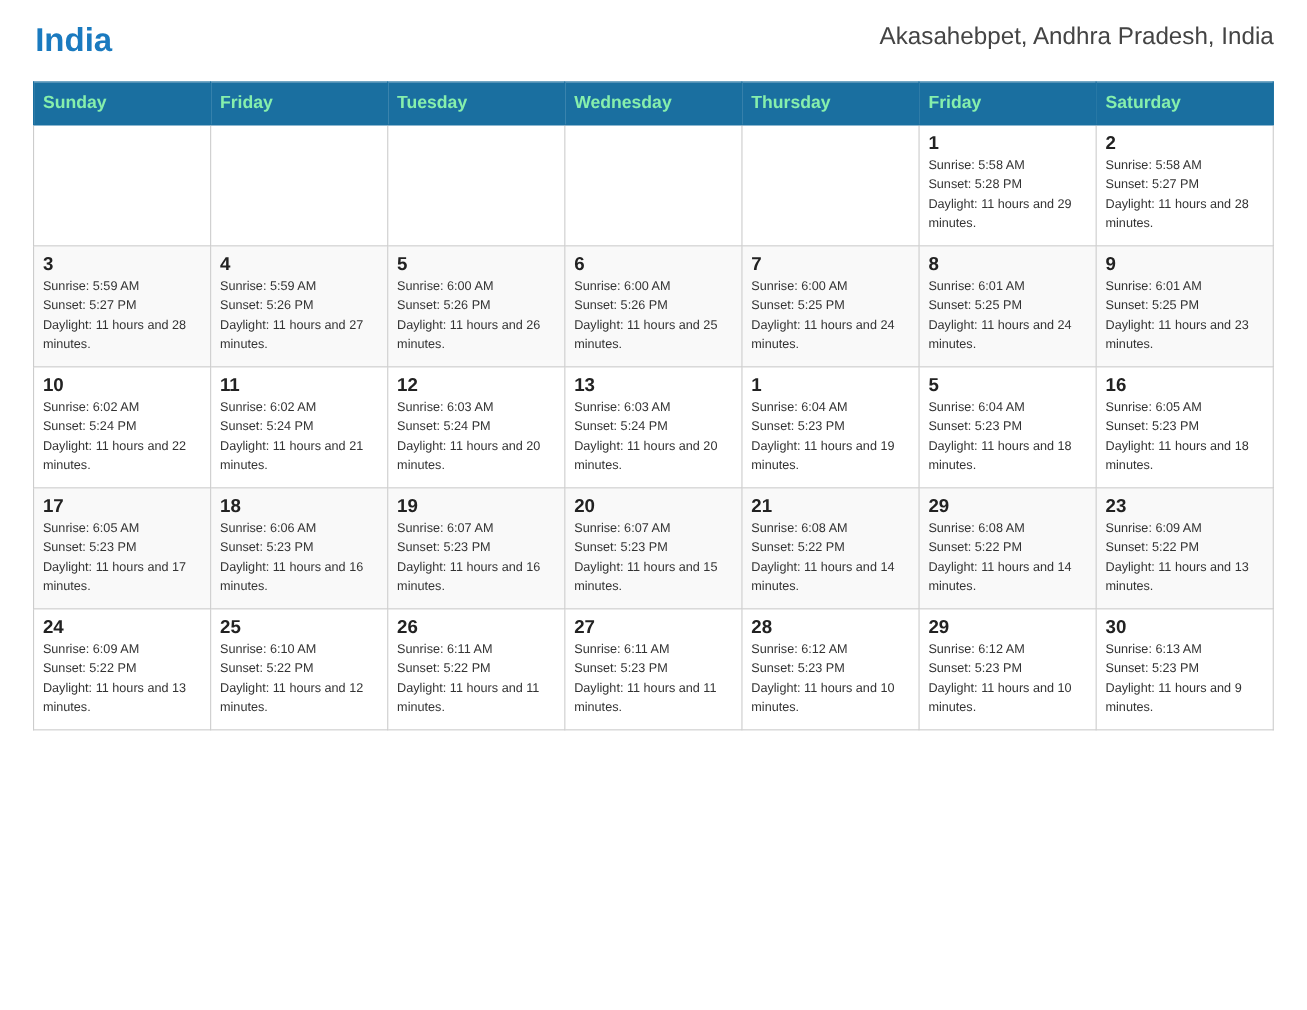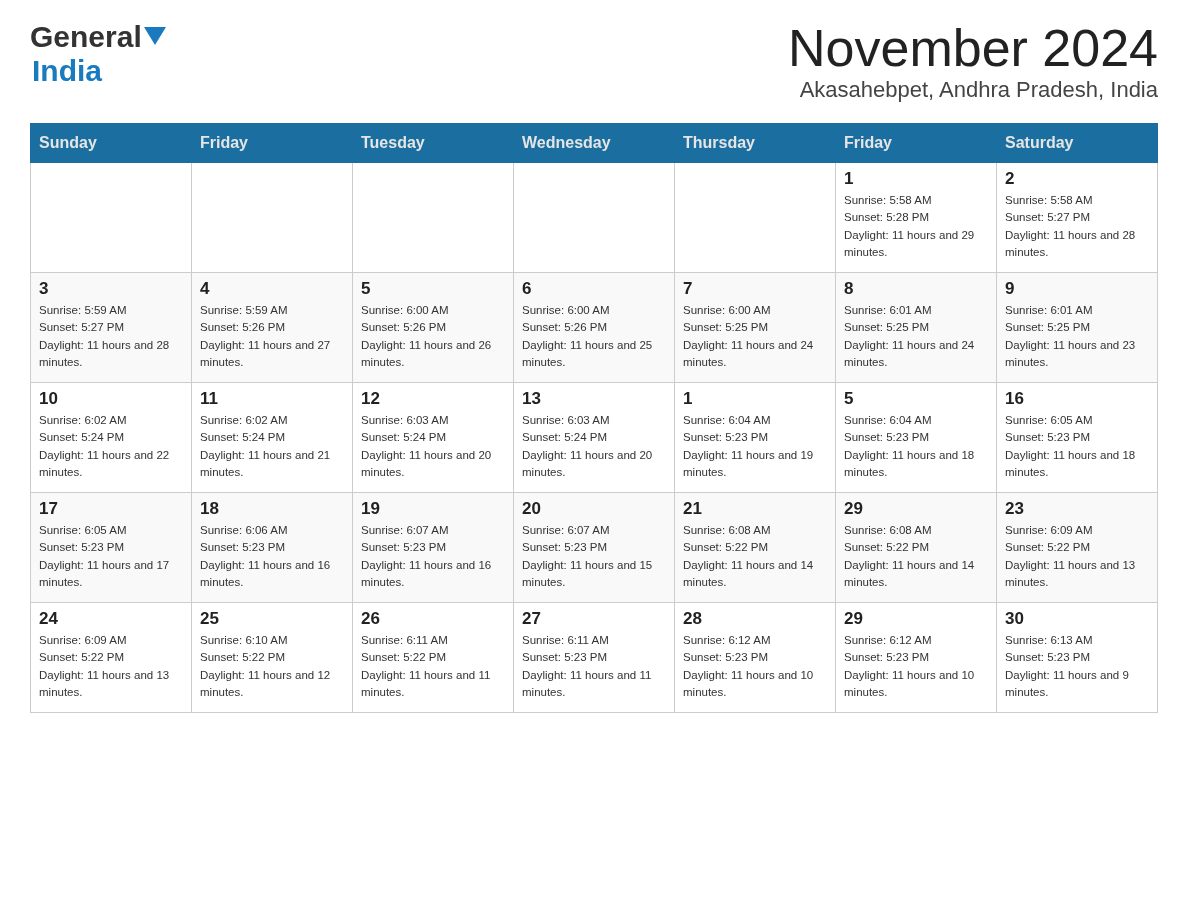--- a/index.html
+++ b/index.html
@@ -29,21 +29,21 @@
       font-size: 22px;
       color: #444;
       margin-top: 0;
     }
     .calendar {
       width: 100%;
       border-collapse: collapse;
     }
     .calendar th {
       background: #1a6fa0;
-      color: #e5e5e5;
+      color: #86efac;
       font-size: 16px;
       font-weight: bold;
       padding: 10px 8px;
       text-align: left;
       border: 1px solid #1a6fa0;
     }
     .calendar td {
       border: 1px solid #ccc;
       vertical-align: top;
       padding: 6px 8px;
@@ -89,30 +89,23 @@
       font-weight: bold;
       color: #1a7abf;
       margin-left: 2px;
     }
   </style>
 </head>
 <body>
 
 <div class="header">
   <div class="logo-wrap">
-    <div class="logo-line1">
-      <span style="color:#333; font-size:30px; font-weight:bold;">General</span>
-      <svg width="22" height="22" viewBox="0 0 22 22" style="margin-left:2px; margin-top:2px;">
-        <polygon points="0,0 22,0 11,18" fill="#1a7abf"></polygon>
-      </svg>
-    </div>
     <div class="logo-line2">India</div>
   </div>
   <div class="title-section">
-    <div class="month-title">November 2024</div>
     <div class="location">Akasahebpet, Andhra Pradesh, India</div>
   </div>
 </div>
 
 <table class="calendar">
   <thead>
     <tr>
     <th>Sunday</th>
         <th>Friday</th>
         <th>Tuesday</th>

